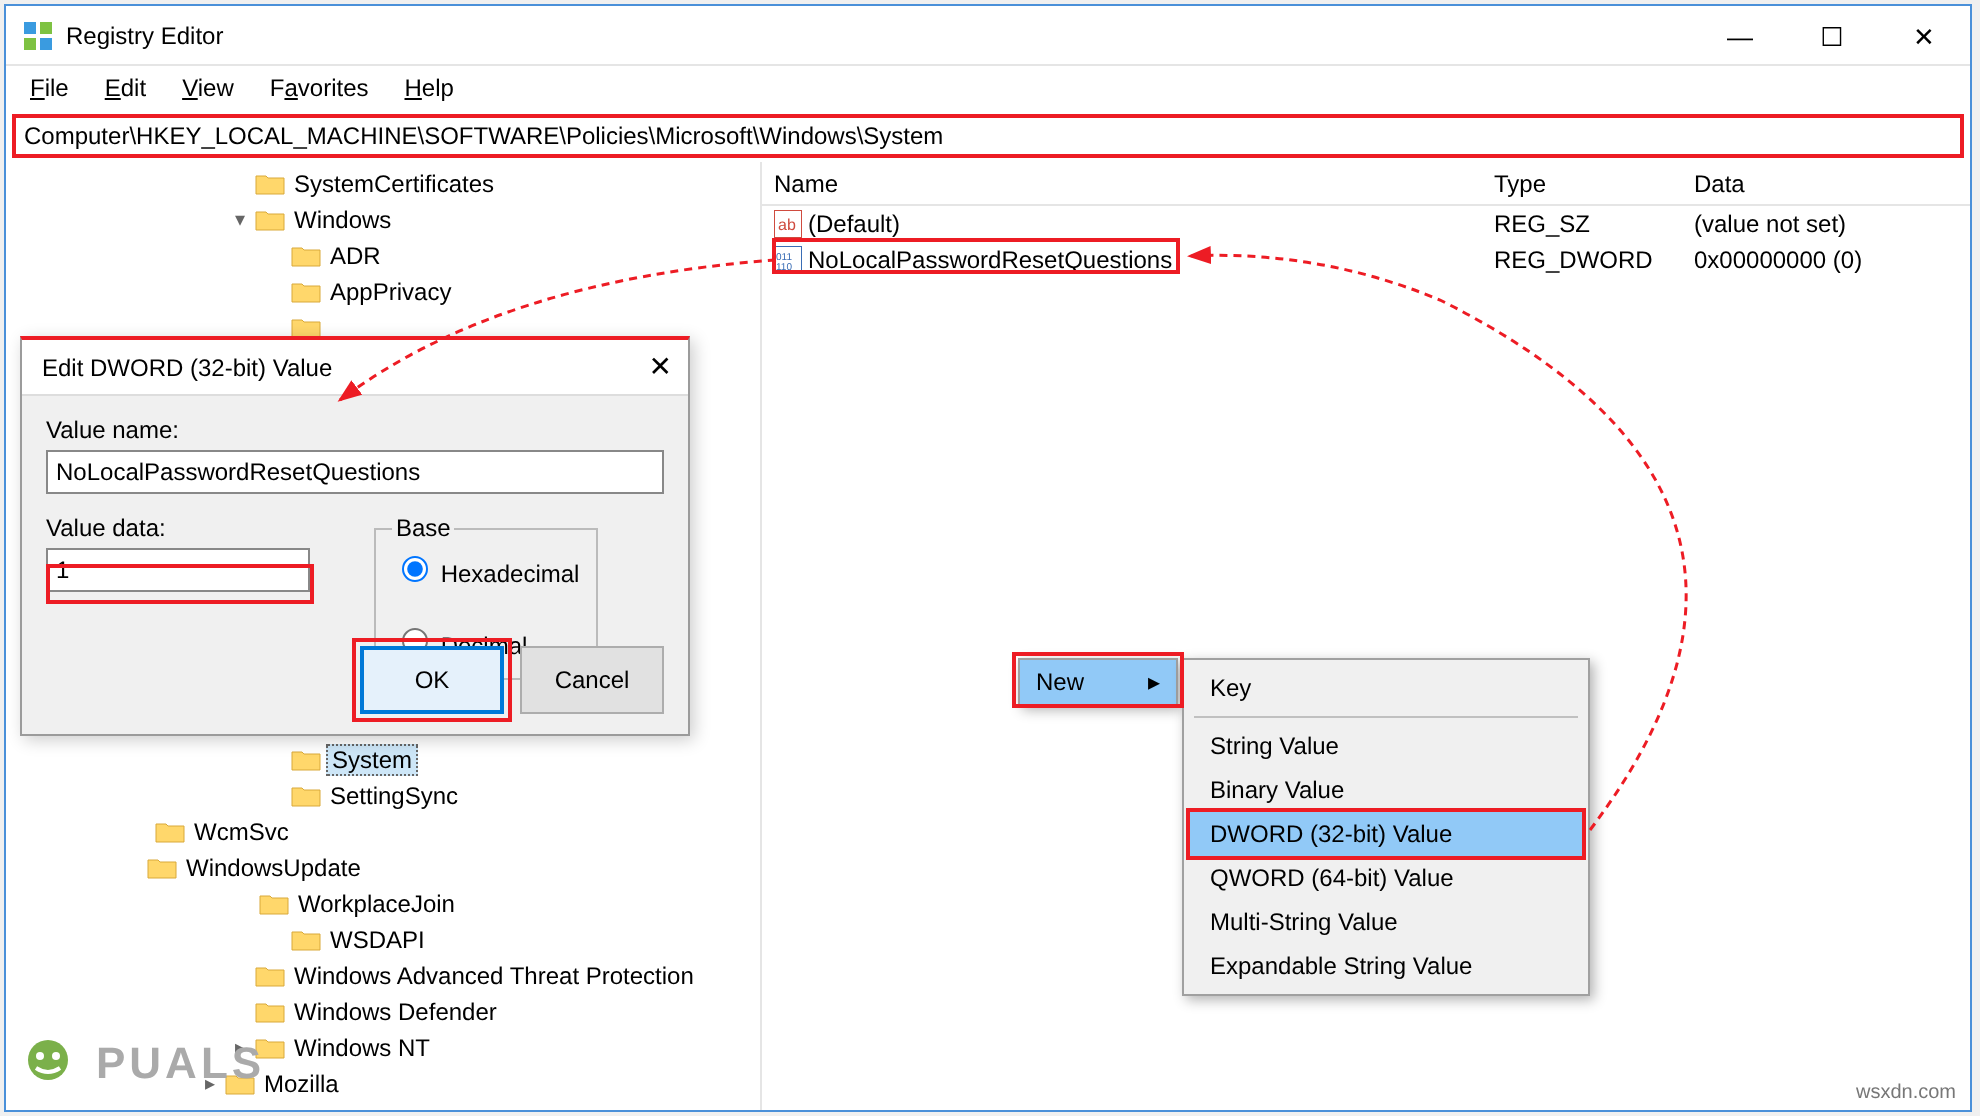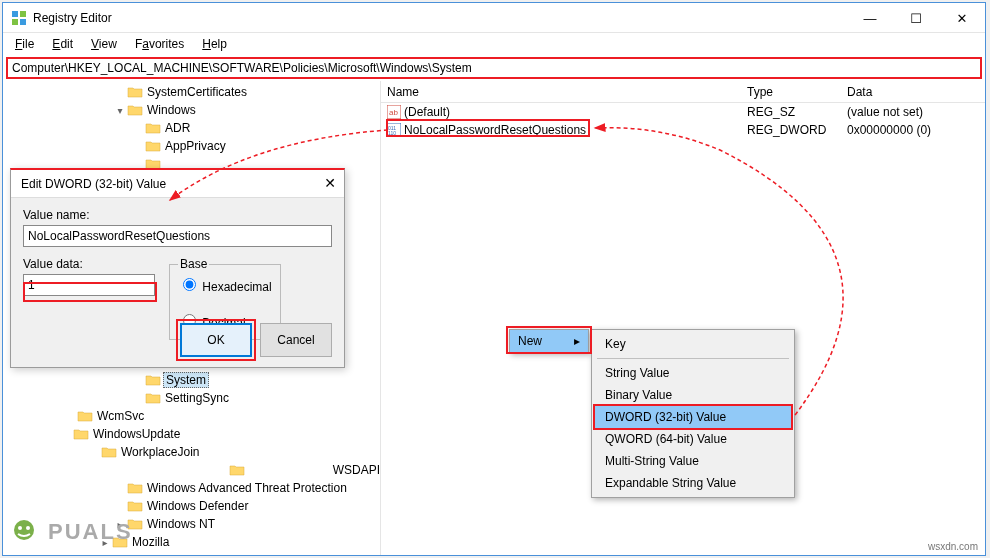--- a/index.html
+++ b/index.html
@@ -40,21 +40,21 @@
 
 .folder-svg { fill:#ffd76b; stroke:#d9a93a; stroke-width:0.5; }
 
 
 .dialog { position:absolute; left:10px; top:168px; width:335px; height:200px; background:#f0f0f0; border:1px solid #9b9b9b; box-shadow:2px 2px 8px rgba(0,0,0,.2); font-size:12px; z-index:5; border-top:2px solid #ed1c24; }
 .dialog .dlg-title { height:28px; background:#fff; border-bottom:1px solid #ddd; display:flex; align-items:center; padding-left:10px; position:relative; }
 .dialog .dlg-close { position:absolute; right:8px; top:5px; font-size:14px; }
 .dialog .body { padding:10px 12px; }
 .dialog label { display:block; margin-bottom:3px; }
 .dialog input[type=text] { width:100%; height:22px; border:1px solid #888; padding:0 4px; font-size:12px; background:#fff; margin-bottom:10px; }
-.dialog .row2 { display:flex; gap:4px; }
+.dialog .row2 { display:flex; gap:22px; }
 .dialog .vdata { width:140px; }
 .dialog fieldset { border:1px solid #bbb; padding:4px 8px 6px 8px; font-size:12px; }
 .dialog .btns { position:absolute; bottom:10px; right:12px; display:flex; gap:8px; }
 .dialog .btns button { width:72px; height:34px; font-size:12px; background:#e1e1e1; border:1px solid #adadad; }
 .dialog .btns .ok { outline:2px solid #ed1c24; outline-offset:2px; border:2px solid #0078d7; background:#e5f1fb; }
 
 
 .ctx { position:absolute; font-size:12px; background:#f0f0f0; border:1px solid #a0a0a0; box-shadow:2px 2px 6px rgba(0,0,0,.3); z-index:4; }
 .ctx-new { left:509px; top:329px; width:80px; }
 .ctx-new .item { height:22px; display:flex; align-items:center; padding:0 8px; justify-content:space-between; background:#91c9f7; }
@@ -239,28 +239,28 @@
             </svg></span>
           <span class="label">WcmSvc</span>
         </div>
         <div class="tree-row" style="padding-left: 56px;">
           <span class="exp"></span>
           <span class="folder"><svg width="16" height="14" viewBox="0 0 16 14">
               <path class="folder-svg" d="M1 3 L1 12 L15 12 L15 4 L7 4 L6 3 Z"></path>
             </svg></span>
           <span class="label">WindowsUpdate</span>
         </div>
-        <div class="tree-row" style="padding-left: 84px;">
+        <div class="tree-row" style="padding-left: 112px;">
           <span class="exp"></span>
           <span class="folder"><svg width="16" height="14" viewBox="0 0 16 14">
               <path class="folder-svg" d="M1 3 L1 12 L15 12 L15 4 L7 4 L6 3 Z"></path>
             </svg></span>
           <span class="label">WorkplaceJoin</span>
         </div>
-        <div class="tree-row" style="padding-left: 128px; justify-content: space-between;">
+        <div class="tree-row" style="padding-left: 128px;">
           <span class="exp"></span>
           <span class="folder"><svg width="16" height="14" viewBox="0 0 16 14">
               <path class="folder-svg" d="M1 3 L1 12 L15 12 L15 4 L7 4 L6 3 Z"></path>
             </svg></span>
           <span class="label">WSDAPI</span>
         </div>
         <div class="tree-row" style="padding-left: 110px;">
           <span class="exp"></span>
           <span class="folder"><svg width="16" height="14" viewBox="0 0 16 14">
               <path class="folder-svg" d="M1 3 L1 12 L15 12 L15 4 L7 4 L6 3 Z"></path>

